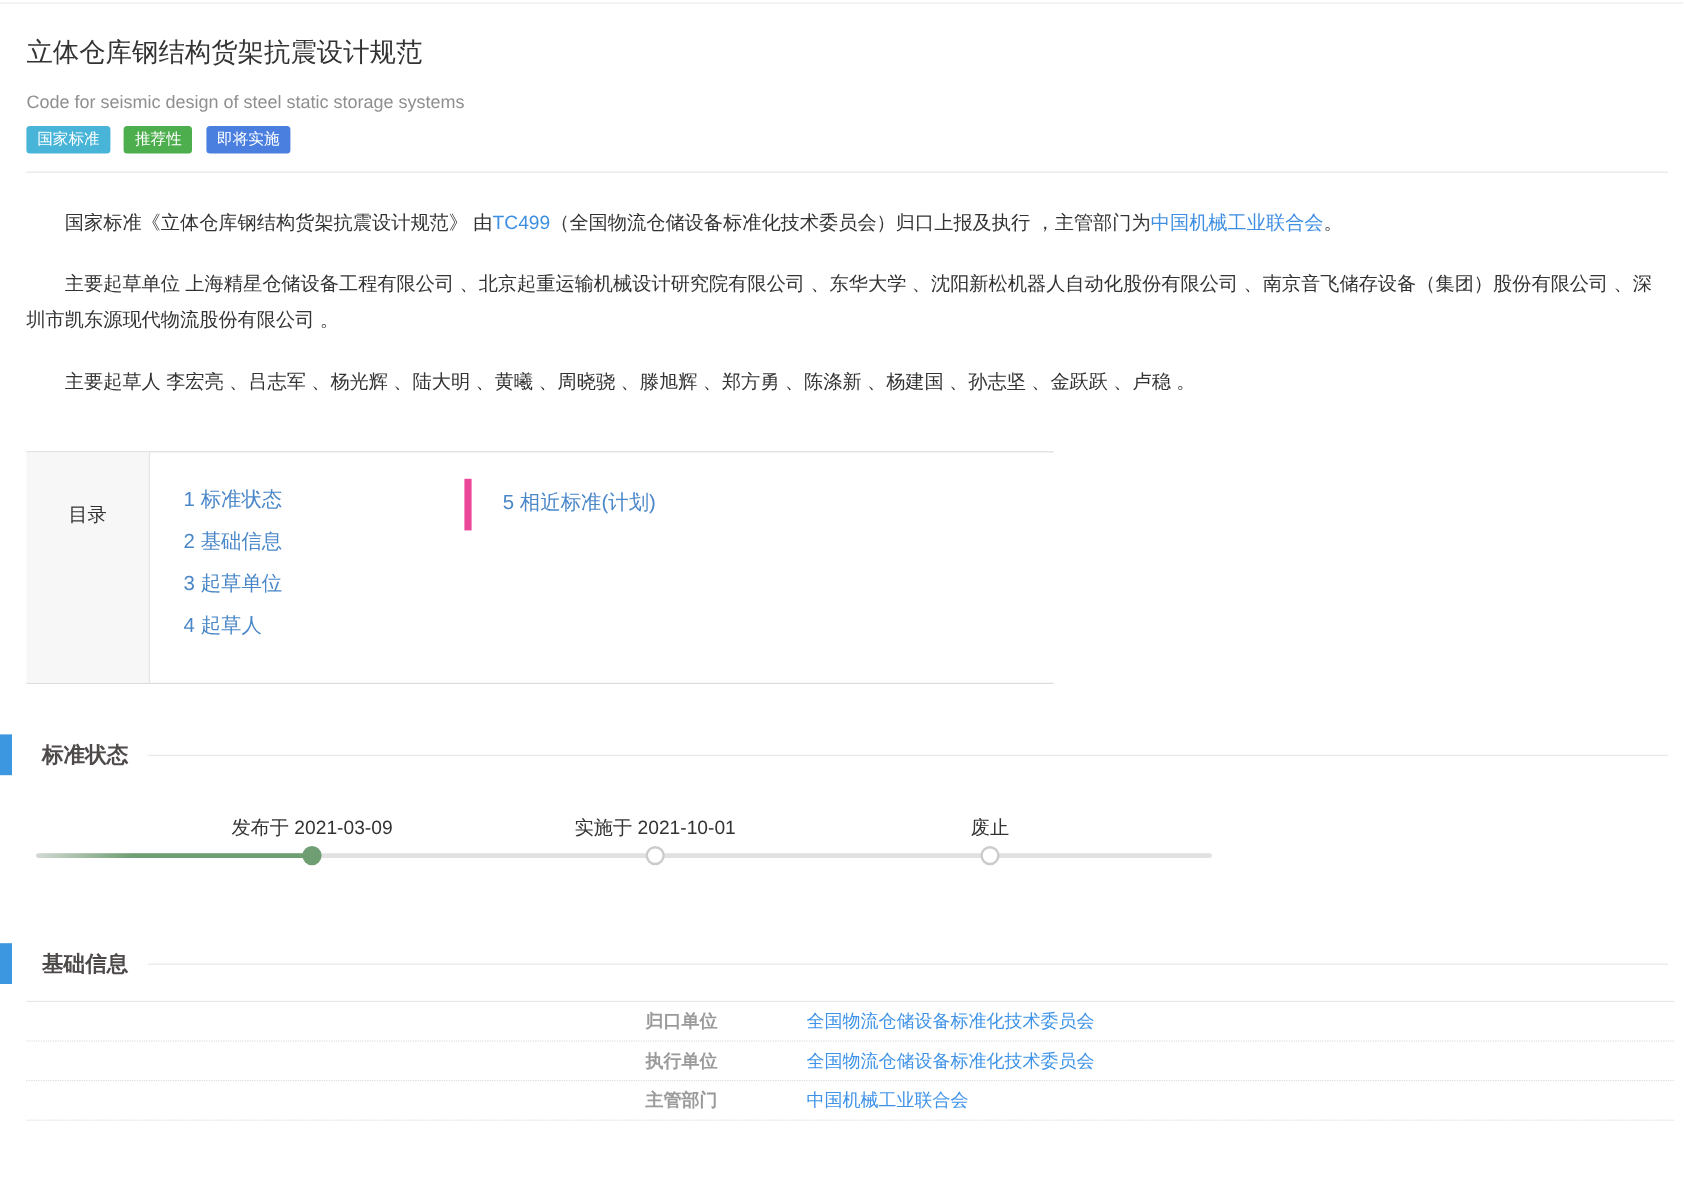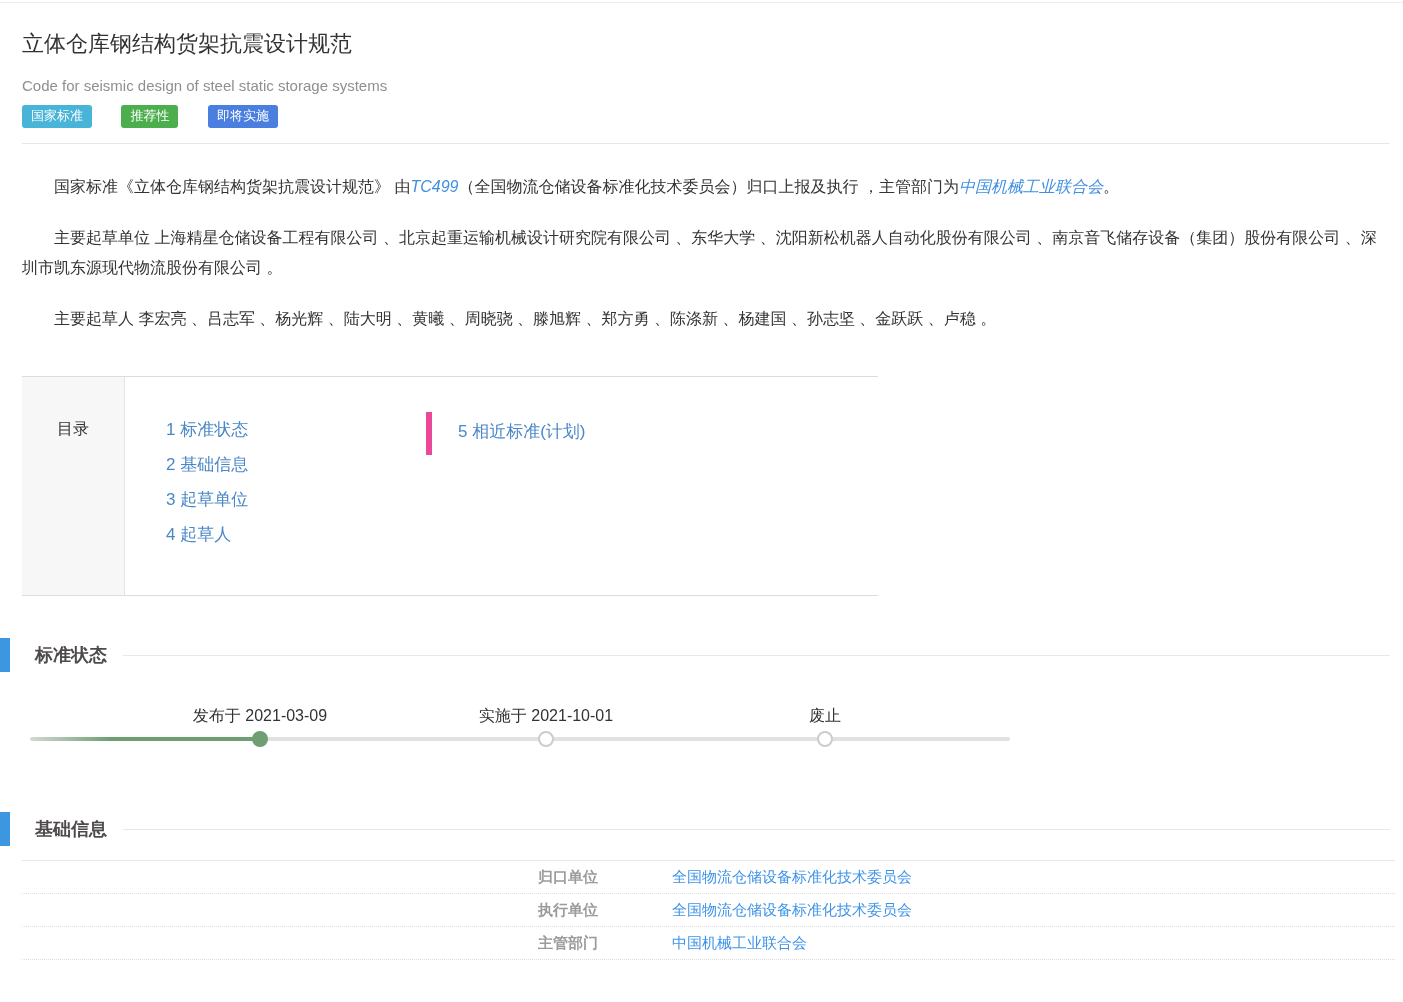--- a/index.html
+++ b/index.html
@@ -13,41 +13,41 @@
     overflow: hidden;
   }
   .top-line { position: absolute; top: 2px; left: 0; right: 0; border-top: 1px solid #ececec; }
 
   
   .page-title { margin: 29px 13px 0 22px; font-size: 22px; font-weight: 400; color: #333; }
   .page-subtitle { margin: 18px 13px 0 22px; font-size: 15px; color: #8f8f8f; }
   .badges { margin: 11px 13px 0 22px; }
   .badge {
     display: inline-block; font-size: 13px; color: #fff;
-    padding: 3px 9px 4px; border-radius: 3px; margin-right: 25px; line-height: 1.25;
+    padding: 3px 9px 4px; border-radius: 3px; margin-right: 7px; line-height: 1.25;
   }
   .header-rule { border: none; border-top: 1px solid #e7e7e7; margin: 15px 13px 0 22px; }
 
   
   .intro { margin: 28px 14px 0 22px; }
   .intro p { margin: 0; font-size: 16px; line-height: 30px; color: #333; text-indent: 2em; }
   .intro p + p { margin-top: 21px; }
-  .intro a { color: #3e8ee2; text-decoration: none; font-style: italic; }
+  .intro a { color: #3e8ee2; text-decoration: none; }
 
   
   .toc {
     margin: 42px 0 0 22px; width: 856px; display: flex;
     border-top: 1px solid #dcdcdc; border-bottom: 1px solid #dcdcdc;
   }
   .toc-label-cell {
     width: 103px; background: #f7f7f7; border-right: 1px solid #e3e3e3;
     font-size: 16px; color: #333; text-align: center; padding-top: 42px;
   }
   .toc-content { flex: 1; display: flex; padding: 19px 0 27px 25px; }
-  .toc-col { list-style: none; margin: 16px; padding: 0; }
+  .toc-col { list-style: none; margin: 3px; padding: 0; }
   .toc-col-1 { width: 228px; }
   .toc-col-2 { border-left: 6px solid #ec4899; padding: 2px 0 6px 26px; align-self: flex-start; }
   .toc-item { line-height: 35px; font-size: 17px; white-space: nowrap; }
   .toc-item a { color: #4a87c8; text-decoration: none; }
 
   
   .section-head { display: flex; align-items: center; height: 34px; }
   .section-head.status-head { margin-top: 42px; }
   .section-head.info-head { margin-top: 40px; }
   .section-bar { width: 10px; height: 34px; background: #3c96e0; }

